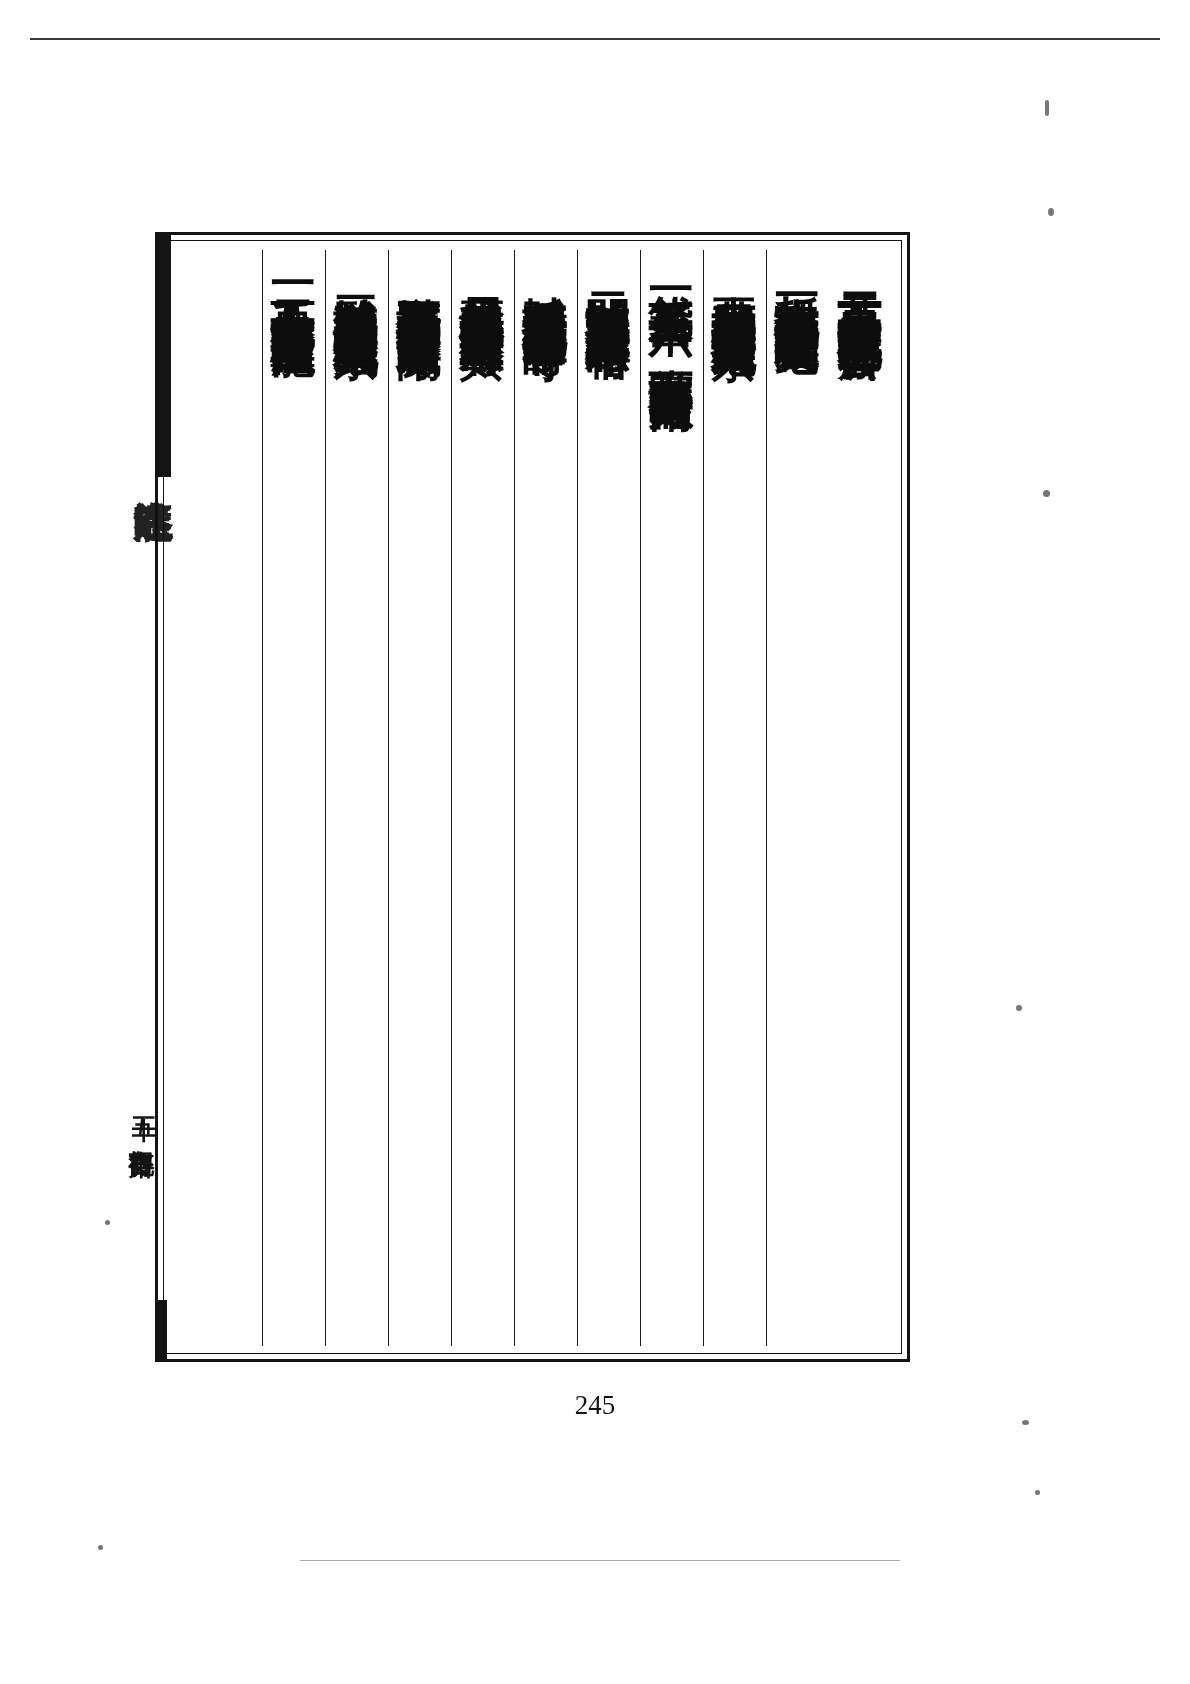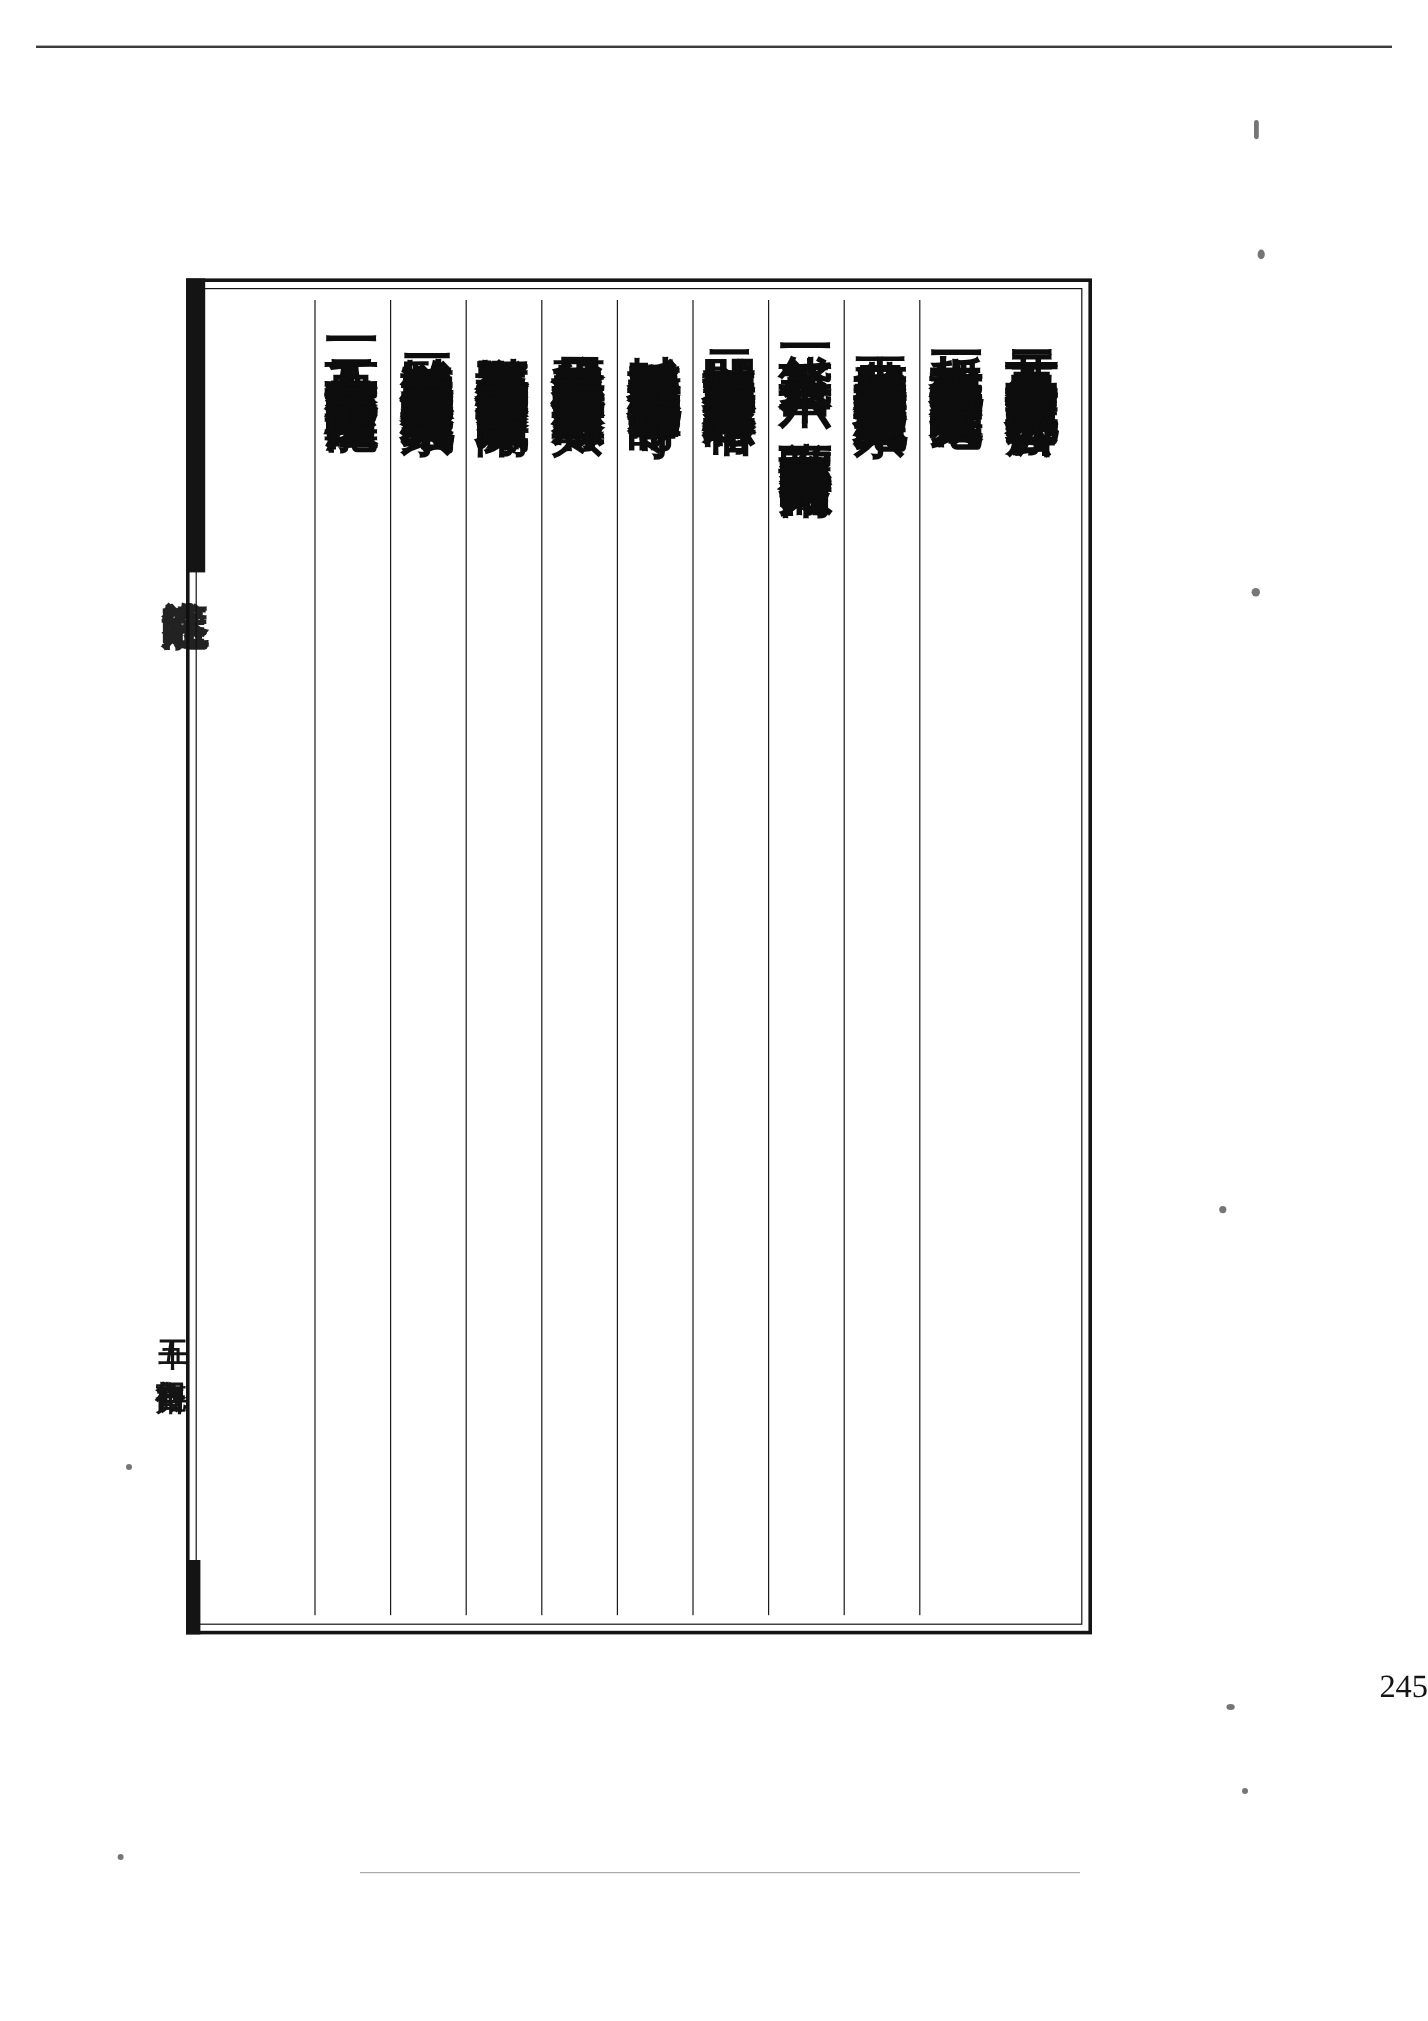--- a/index.html
+++ b/index.html
@@ -143,21 +143,21 @@
     font-weight: 700;
     color: #141414;
     font-family: "DejaVu Serif", serif;
   }
 
   .page-number {
     position: absolute;
     left: 0;
     top: 1390px;
     width: 1190px;
-    text-align: right;
+    text-align: center;
     font-family: "Liberation Serif", serif;
     font-size: 27px;
     color: #141414;
   }
 </style>
 </head>
 <body>
 
 <div class="scan-rule"></div>
 <div class="scan-rule bottom"></div>

